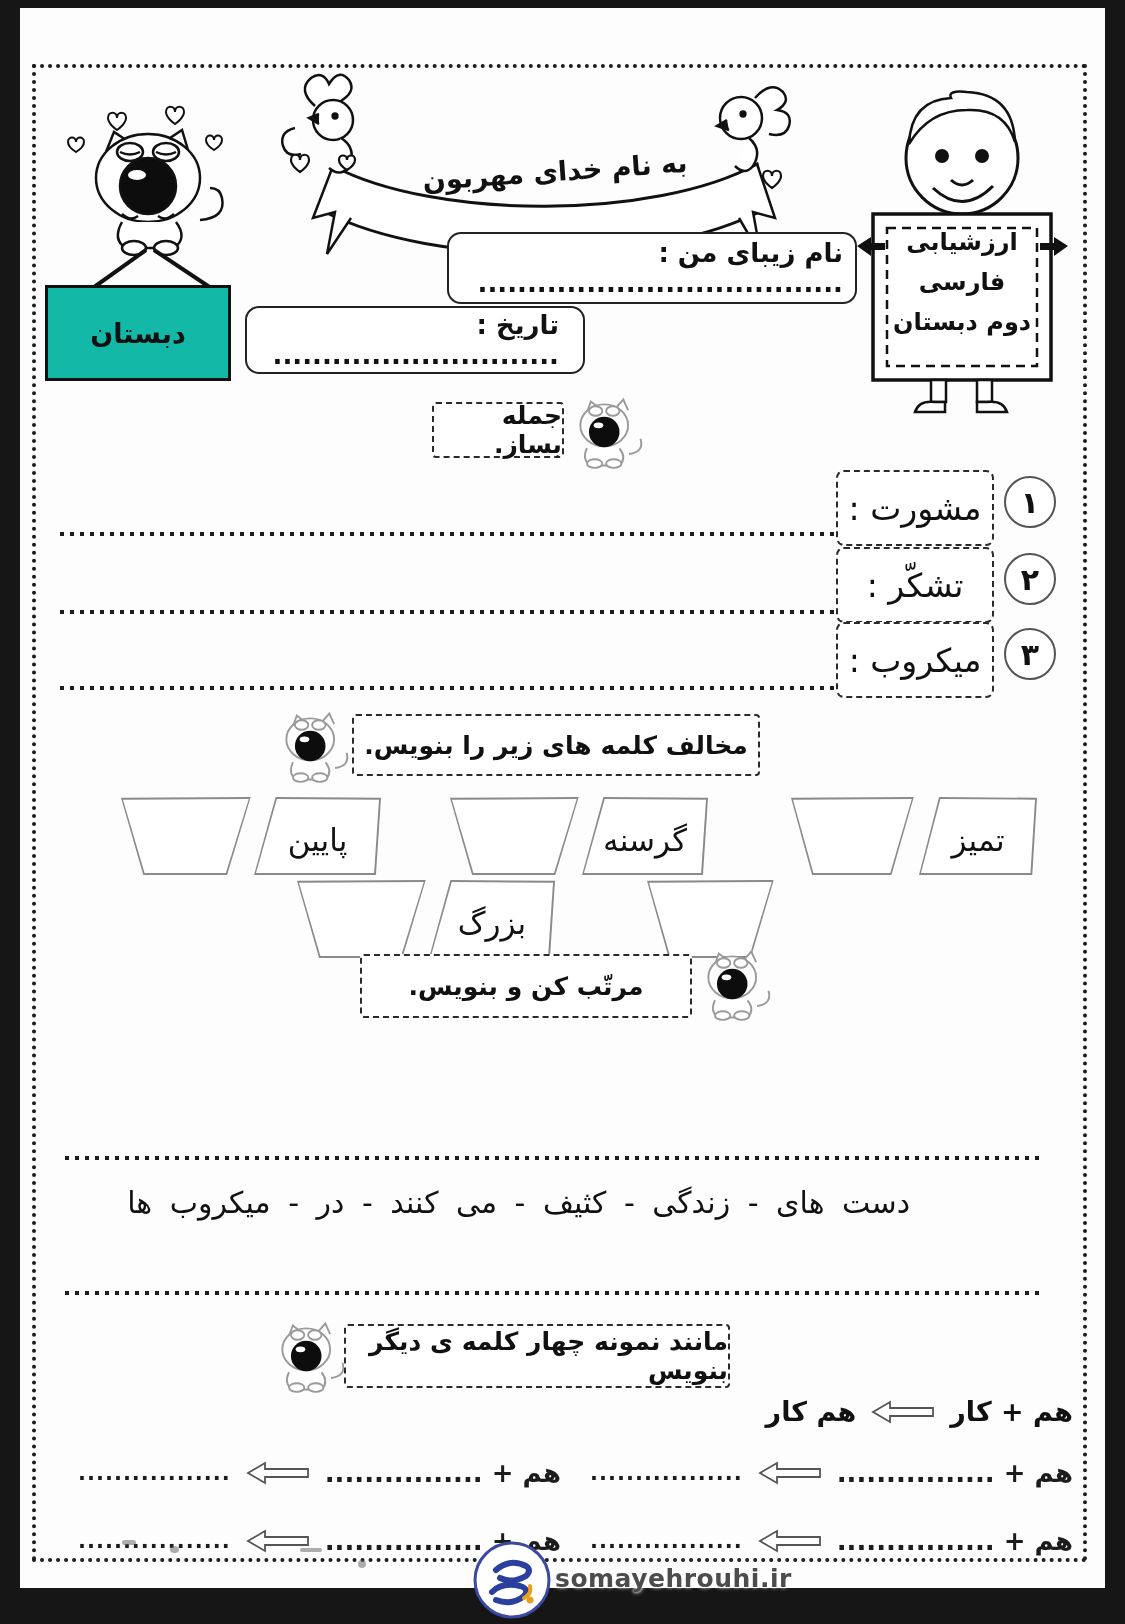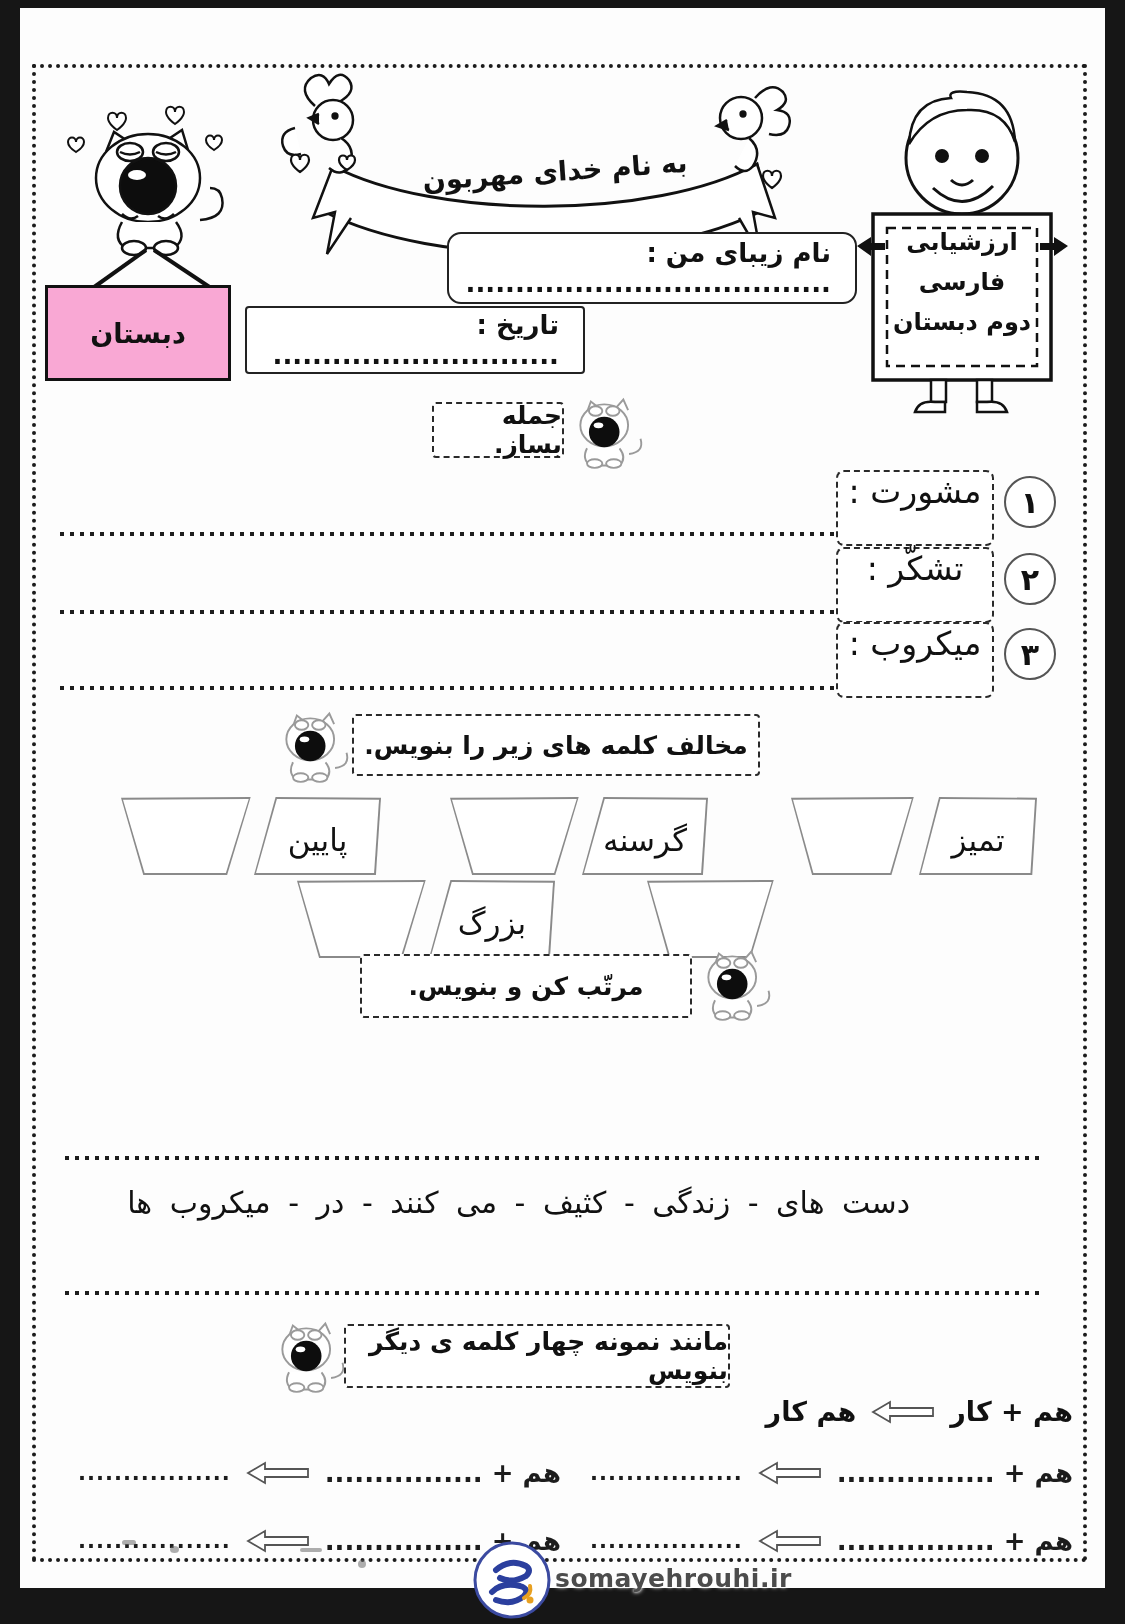--- a/index.html
+++ b/index.html
@@ -11,48 +11,48 @@
   .inner-frame { position:absolute; left:12px; top:56px; right:18px; bottom:26px;
     border:4px dotted #1c1c1c; pointer-events:none; }
 
   
   .banner-wrap { position:absolute; left:235px; top:60px; width:580px; height:245px; }
   .banner-text { position:absolute; left:150px; top:88px; width:300px; text-align:center;
     font-size:27px; font-weight:bold; transform:rotate(-4deg); direction:rtl; }
 
   .mascot-cat { position:absolute; left:18px; top:92px; width:220px; height:195px; }
   .school-sign { position:absolute; left:25px; top:277px; width:186px; height:96px;
-    border:3px solid #111; background:#f9a8d4; display:flex; align-items:center; justify-content:center;
+    border:3px solid #111; background:#14b8a6; display:flex; align-items:center; justify-content:center;
     font-size:27px; font-weight:bold; }
 
   .name-box { position:absolute; left:427px; top:224px; width:410px; height:72px;
     border:2px solid #222; border-radius:14px; background:#fff;
-    display:flex; align-items:center; direction:rtl; padding:0 24px;
+    display:flex; align-items:center; direction:rtl; padding:0 12px;
     font-size:26px; font-weight:bold; }
   .date-box { position:absolute; left:225px; top:298px; width:340px; height:68px;
-    border:2px solid #222; border-radius:4px; background:#fff;
+    border:2px solid #222; border-radius:14px; background:#fff;
     display:flex; align-items:center; direction:rtl; padding:0 24px;
     font-size:26px; font-weight:bold; }
 
   .person { position:absolute; left:835px; top:78px; width:215px; height:330px; }
   .board-text { position:absolute; left:28px; top:136px; width:158px; height:146px;
     display:flex; flex-direction:column; align-items:center; 
     font-size:24px; font-weight:bold; line-height:40px; direction:rtl; }
 
   
   .dash-box { position:absolute; border:2.5px dashed #2a2a2a; border-radius:4px; background:#fff;
     display:flex; align-items:center; justify-content:center; direction:rtl;
     font-size:25px; font-weight:bold; }
   .cat-icon { position:absolute; width:86px; height:78px; }
 
   
   .num-circle { position:absolute; width:52px; height:52px; border:2.5px solid #555; border-radius:50%;
     display:flex; align-items:center; justify-content:center; font-size:30px; font-weight:bold; background:#fff; }
   .word-box { position:absolute; width:158px; height:76px; border:2.5px dashed #2a2a2a; border-radius:8px;
-    display:flex; justify-content:center; font-size:33px; direction:rtl; background:#fff; }
+    display:flex; align-items:center; justify-content:center; font-size:33px; direction:rtl; background:#fff; }
   .ans-line { position:absolute; height:4px;
     background-image:repeating-linear-gradient(90deg,#1d1d1d 0 4px,transparent 4px 10px); }
 
   
   .trap-pair { position:absolute; height:78px; }
   .trap { position:absolute; top:0; height:100%; }
   .trap .bg { position:absolute; inset:0; background:#8a8a8a; clip-path:var(--cp); }
   .trap .fg { position:absolute; inset:2px; background:#fff; clip-path:var(--cp); }
   .trap .label { position:absolute; inset:0; display:flex; align-items:center; justify-content:center;
     font-size:31px; z-index:2; direction:rtl; padding-top:8px; }

